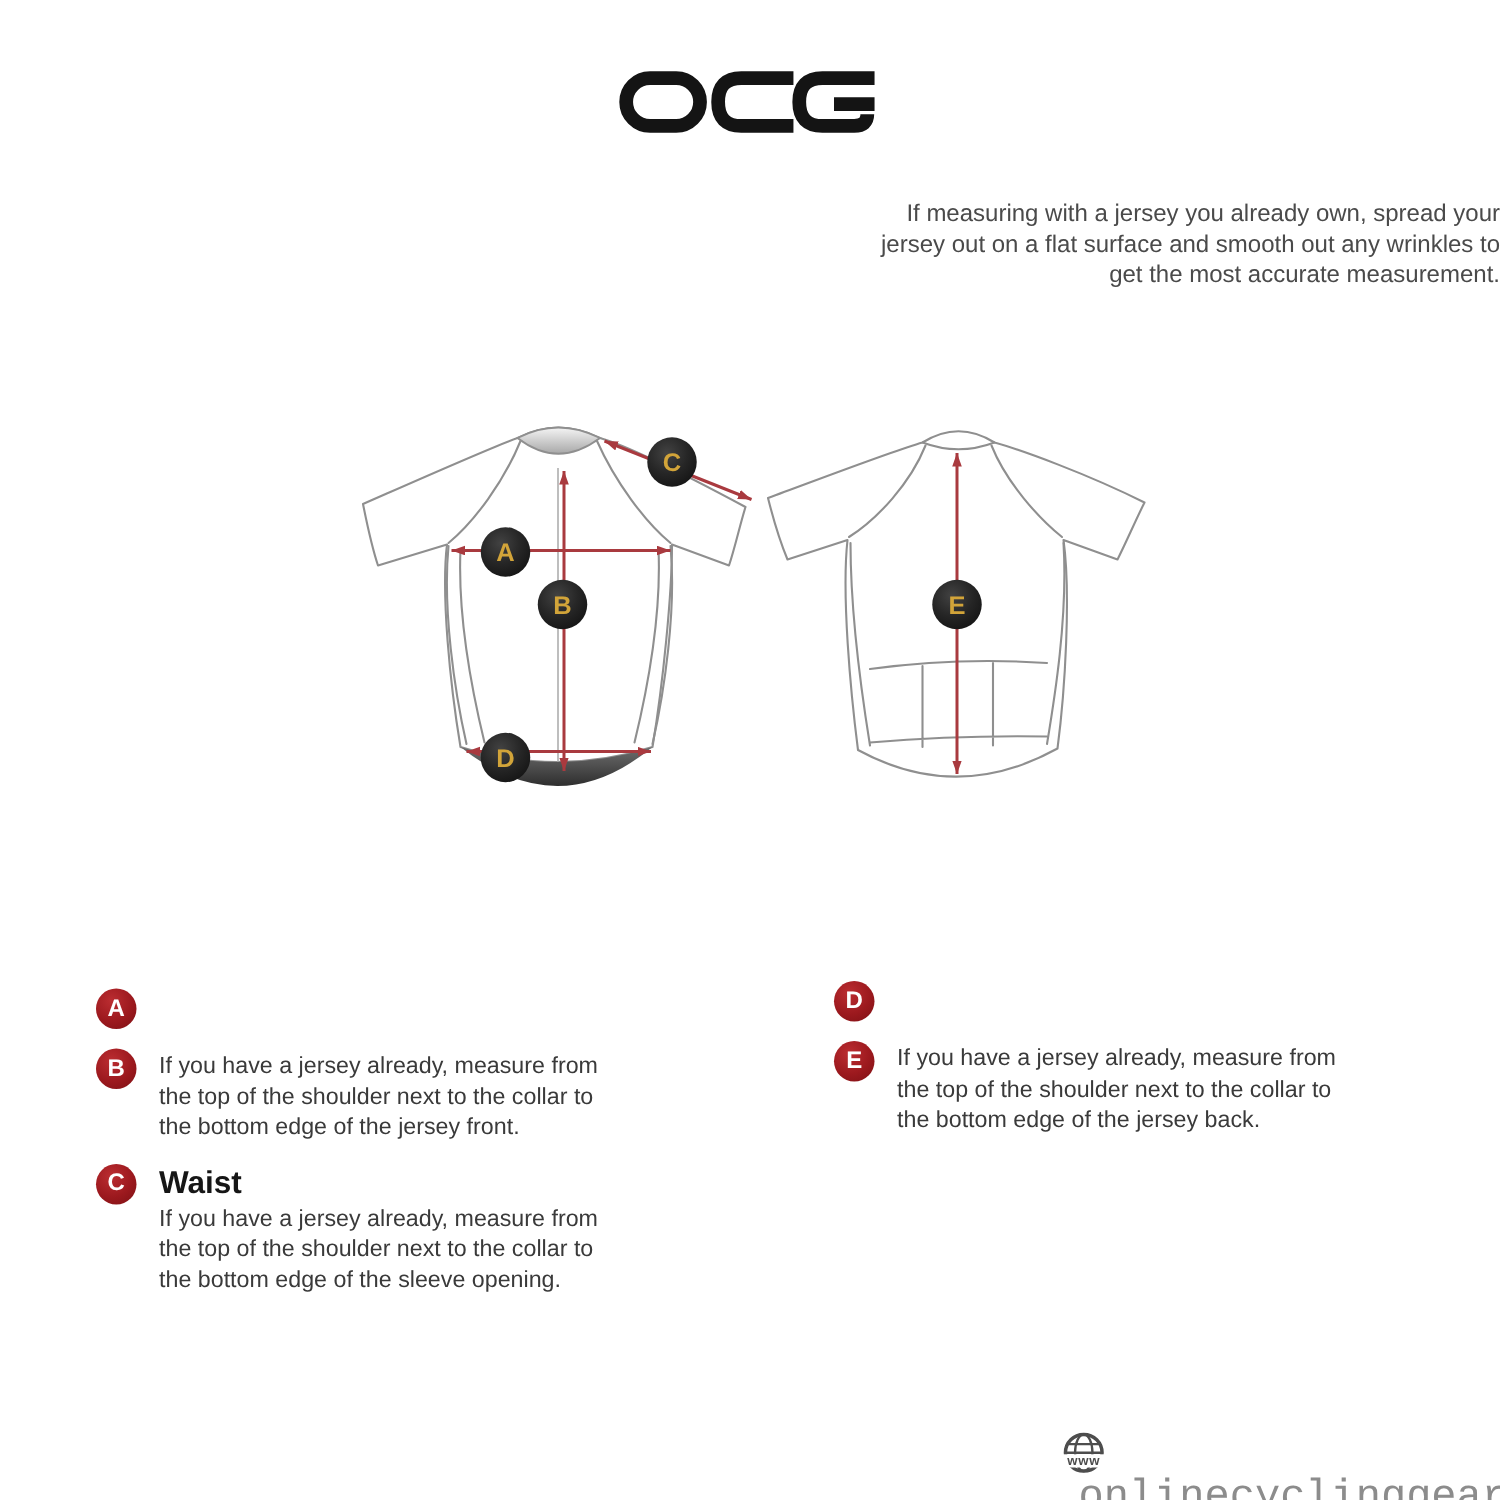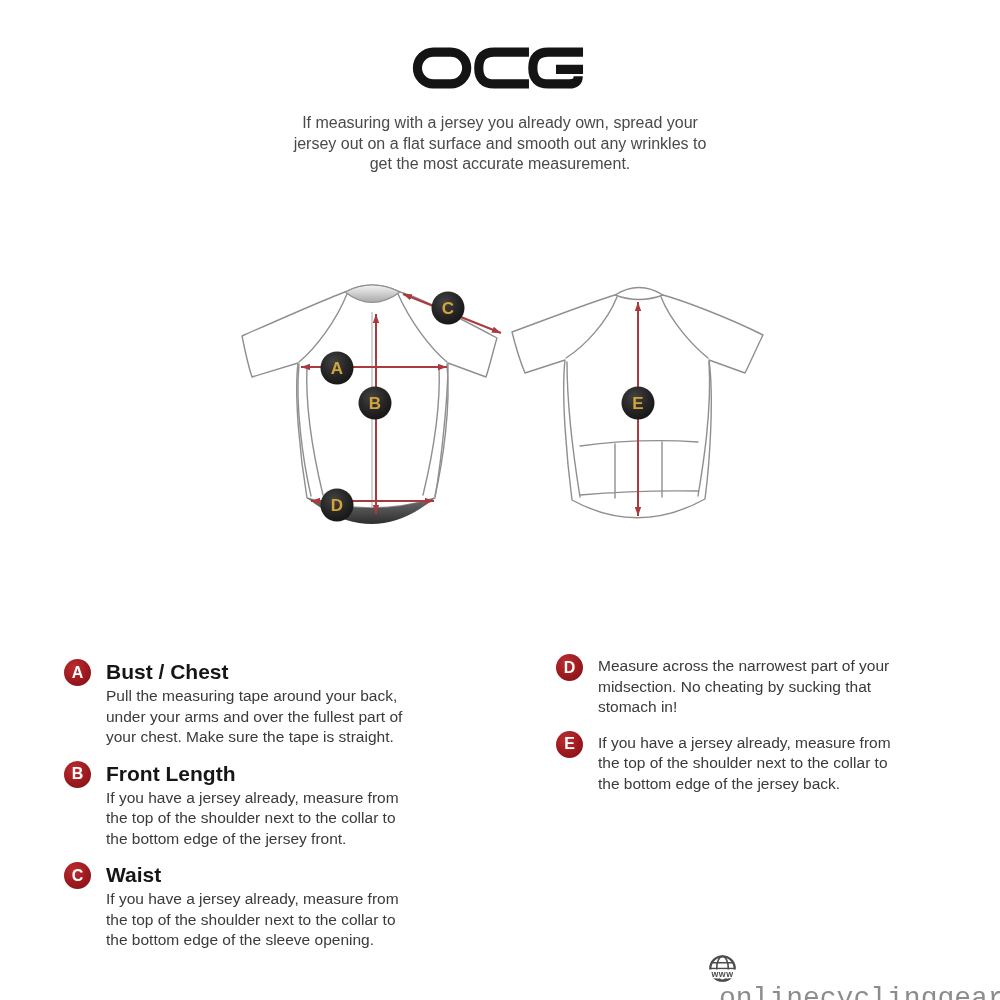--- a/index.html
+++ b/index.html
@@ -2,22 +2,22 @@
 <html><head>
 <meta charset="utf-8">
 <style>
   html,body { margin:0; padding:0; }
   body {
     width:1000px; height:1000px; position:relative; background:#ffffff;
     font-family:"Liberation Sans", sans-serif; overflow:hidden;
   }
   .logo { position:absolute; top:40px; left:50%; transform:translateX(-50%); }
   .intro {
-    position:absolute; top:113px; left:0; right:0; margin:0;
-    text-align:center; font-size:16px; line-height:20.5px; color:#4a4a4a;
+    position:absolute; top:133px; left:0; right:0; margin:0;
+    text-align:right; font-size:16px; line-height:20.5px; color:#4a4a4a;
   }
   .jersey { position:absolute; }
   #front-jersey { left:228px; top:266px; }
   #back-jersey  { left:505px; top:266px; }
 
   .col { position:absolute; width:440px; }
   .col-left  { left:64px;  top:659px; }
   .col-right { left:556px; top:654px; }
   .section { display:flex; align-items:flex-start; margin-bottom:13px; }
   .badge {
@@ -151,46 +151,40 @@
 
   <g>
     <circle class="mcircle" cx="133" cy="137" r="16.5"></circle>
     <text class="mletter" x="133" y="143">E</text>
   </g>
 </svg>
 
 <div class="col col-left">
   <div class="section">
     <div class="badge">A</div>
-    <div class="sec-body">
-      <div class="sec-title">Bust / Chest</div>
-      <div class="sec-text">Pull the measuring tape around your back,<br>under your arms and over the fullest part of<br>your chest. Make sure the tape is straight.</div>
-    </div>
   </div>
   <div class="section">
     <div class="badge">B</div>
     <div class="sec-body">
-      <div class="sec-title">Front Length</div>
       <div class="sec-text">If you have a jersey already, measure from<br>the top of the shoulder next to the collar to<br>the bottom edge of the jersey front.</div>
     </div>
   </div>
   <div class="section">
     <div class="badge">C</div>
     <div class="sec-body">
       <div class="sec-title">Waist</div>
       <div class="sec-text">If you have a jersey already, measure from<br>the top of the shoulder next to the collar to<br>the bottom edge of the sleeve opening.</div>
     </div>
   </div>
 </div>
 
 <div class="col col-right">
   <div class="section">
     <div class="badge">D</div>
     <div class="sec-body">
-      <div class="sec-text">Measure across the narrowest part of your<br>midsection. No cheating by sucking that<br>stomach in!</div>
     </div>
   </div>
   <div class="section">
     <div class="badge">E</div>
     <div class="sec-body">
       <div class="sec-text">If you have a jersey already, measure from<br>the top of the shoulder next to the collar to<br>the bottom edge of the jersey back.</div>
     </div>
   </div>
 </div>
 

